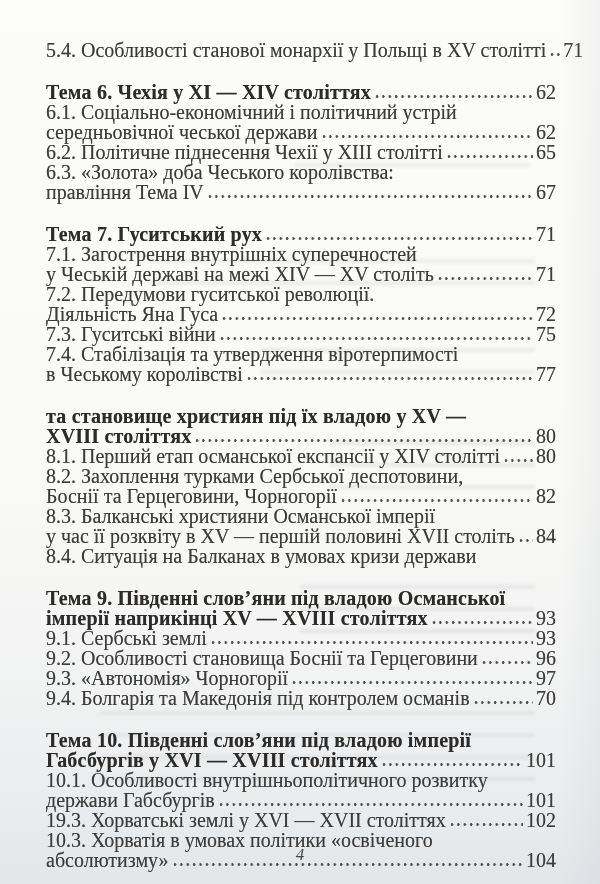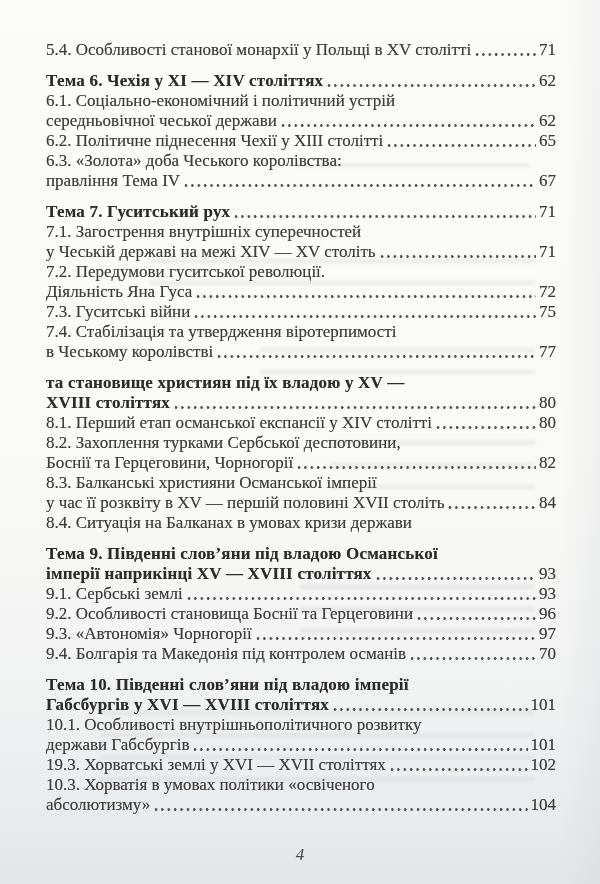--- a/index.html
+++ b/index.html
@@ -23,26 +23,26 @@
   }
   .page::after { 
     content: "";
     position: absolute; top: 0; right: 0; width: 40px; height: 100%;
     background: linear-gradient(90deg, rgba(190,195,200,0) 0%, rgba(190,195,200,0.18) 100%);
     pointer-events: none;
   }
   .toc {
     position: absolute;
     left: 46px; right: 44px; top: 40px;
-    font-size: 17px;
+    font-size: 20px;
     line-height: 20px;
     text-shadow: 0 0 0.6px rgba(70,68,66,0.55);
   }
   .entry { margin: 0; }
-  .entry.theme { margin-top: 11px; }
+  .entry.theme { margin-top: 22px; }
   .entry.theme .t { font-weight: 700; color: #2d2b29; letter-spacing: 0.2px; }
   .line { display: flex; align-items: baseline; width: 100%; }
   .t { white-space: nowrap; }
   .dots {
     flex: 1 1 auto;
     align-self: flex-end;
     height: 5px;
     margin: 0 3px 3px 4px;
     background-image: radial-gradient(circle at 2px 2.5px, #4d4b49 1.05px, rgba(0,0,0,0) 1.6px);
     background-size: 6.4px 5px;

